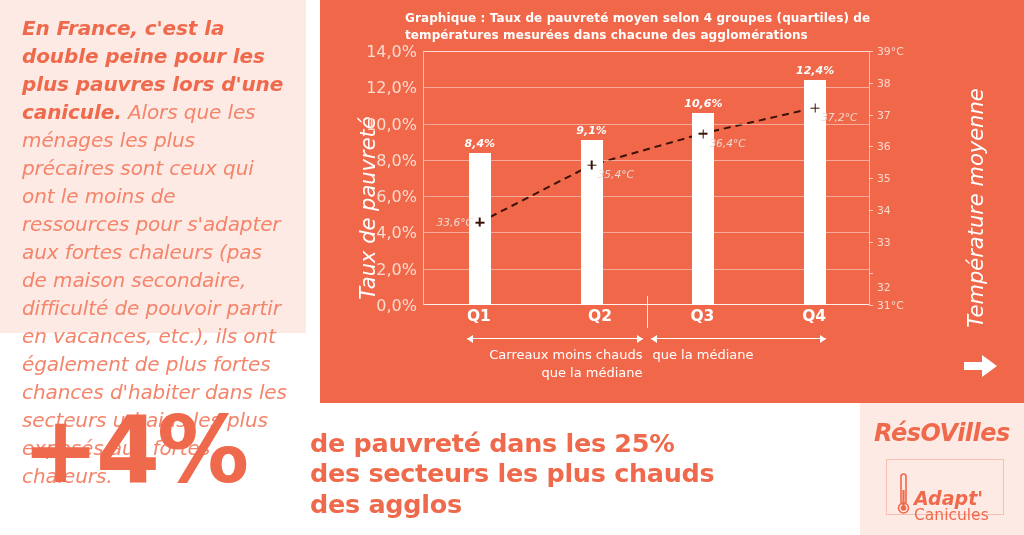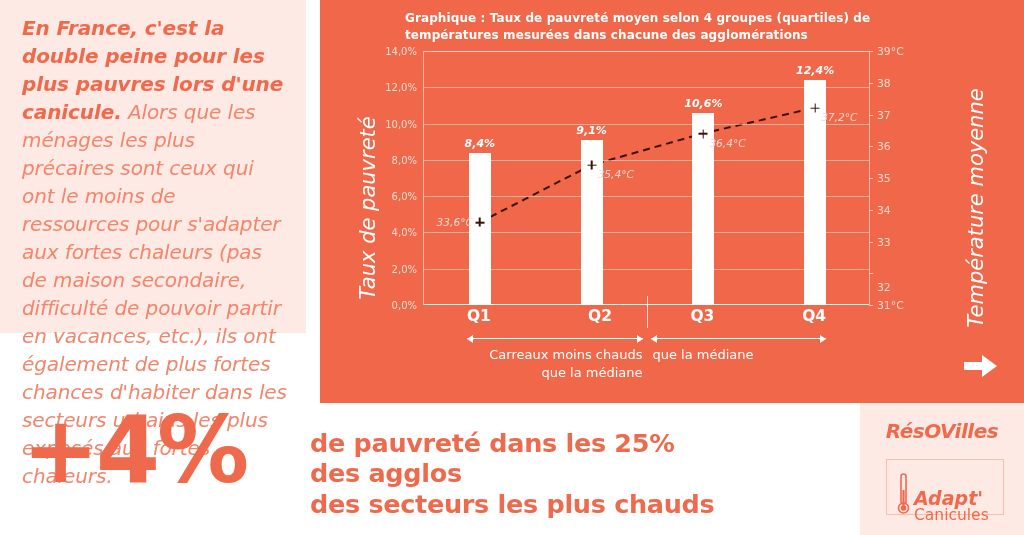--- a/index.html
+++ b/index.html
@@ -74,21 +74,21 @@
     background: rgba(255,255,255,0.45);
   }
   .baseline {
     position: absolute; left: 0; bottom: 0; width: 100%; height: 1.5px;
     background: rgba(255,255,255,0.9);
   }
 
   .ytick {
     position: absolute; right: 100%; margin-right: 7px;
     transform: translateY(-50%);
-    color: #FBD9CF; font-size: 10px; white-space: nowrap;
+    color: #FBD9CF; font-size: 16px; white-space: nowrap;
     font-family: "DejaVu Sans", sans-serif;
   }
   .ytick-r {
     position: absolute; left: 100%; margin-left: 8px;
     transform: translateY(-50%);
     color: #FBD9CF; font-size: 10.8px; white-space: nowrap;
     font-family: "DejaVu Sans", sans-serif;
   }
 
   .bar {
@@ -169,21 +169,21 @@
     font-family: "DejaVu Sans", sans-serif;
   }
 
   
   .logo-panel {
     position: absolute; left: 860px; top: 403px; width: 164px; height: 132px;
     background: #FDEAE4;
   }
   .logo-reso {
     position: absolute; left: 0; top: 16px; width: 164px; text-align: center;
-    color: #EF6A4C; font-size: 20px; font-weight: bold; font-style: italic;
+    color: #EF6A4C; font-size: 24px; font-weight: bold; font-style: italic;
     font-family: "DejaVu Sans", sans-serif; letter-spacing: -0.5px;
   }
   .logo-adapt-box {
     position: absolute; left: 26px; top: 56px; width: 118px; height: 56px;
     border: 1.4px solid #F7BFAF;
   }
   .logo-adapt-row { position:absolute; left:10px; top:5px; display:flex; align-items:center; gap:4px;}
   .thermo { width: 13px; height: 44px; position: relative; }
   .logo-adapt-text { line-height: 1; margin-top: 24px; }
   .logo-adapt-text .l1 {
@@ -295,22 +295,22 @@
     </div>
 
     <svg class="next-arrow" viewBox="0 0 34 30">
       <path d="M0 11 H18 V4 L33 15 L18 26 V19 H0 Z" fill="#ffffff"></path>
     </svg>
   </div>
 
   <div class="big-number">+4%</div>
   <div class="headline">
     <div>de pauvreté dans les 25%</div>
+    <div>des secteurs les plus chauds</div>
     <div>des agglos</div>
-    <div>des secteurs les plus chauds</div>
   </div>
 
   <div class="logo-panel">
     <div class="logo-reso">RésOVilles</div>
     <div class="logo-adapt-box">
       <div class="logo-adapt-row">
         <svg class="thermo" viewBox="0 0 13 44">
           <rect x="4" y="2" width="5" height="30" rx="2.5" fill="none" stroke="#EF6A4C" stroke-width="1.6"></rect>
           <circle cx="6.5" cy="36" r="5" fill="none" stroke="#EF6A4C" stroke-width="1.6"></circle>
           <rect x="5.4" y="18" width="2.2" height="16" fill="#EF6A4C"></rect>

